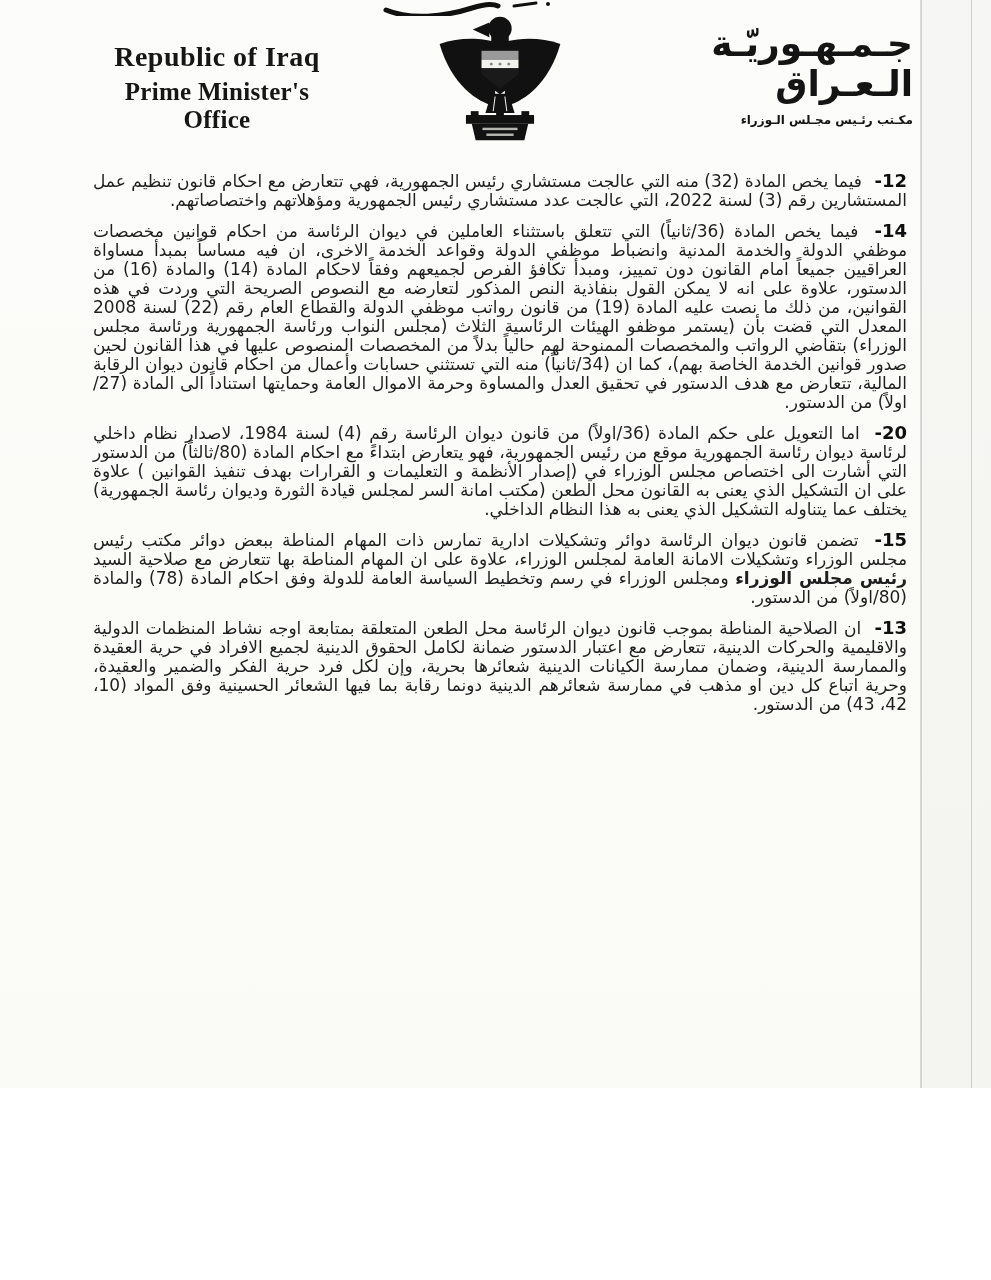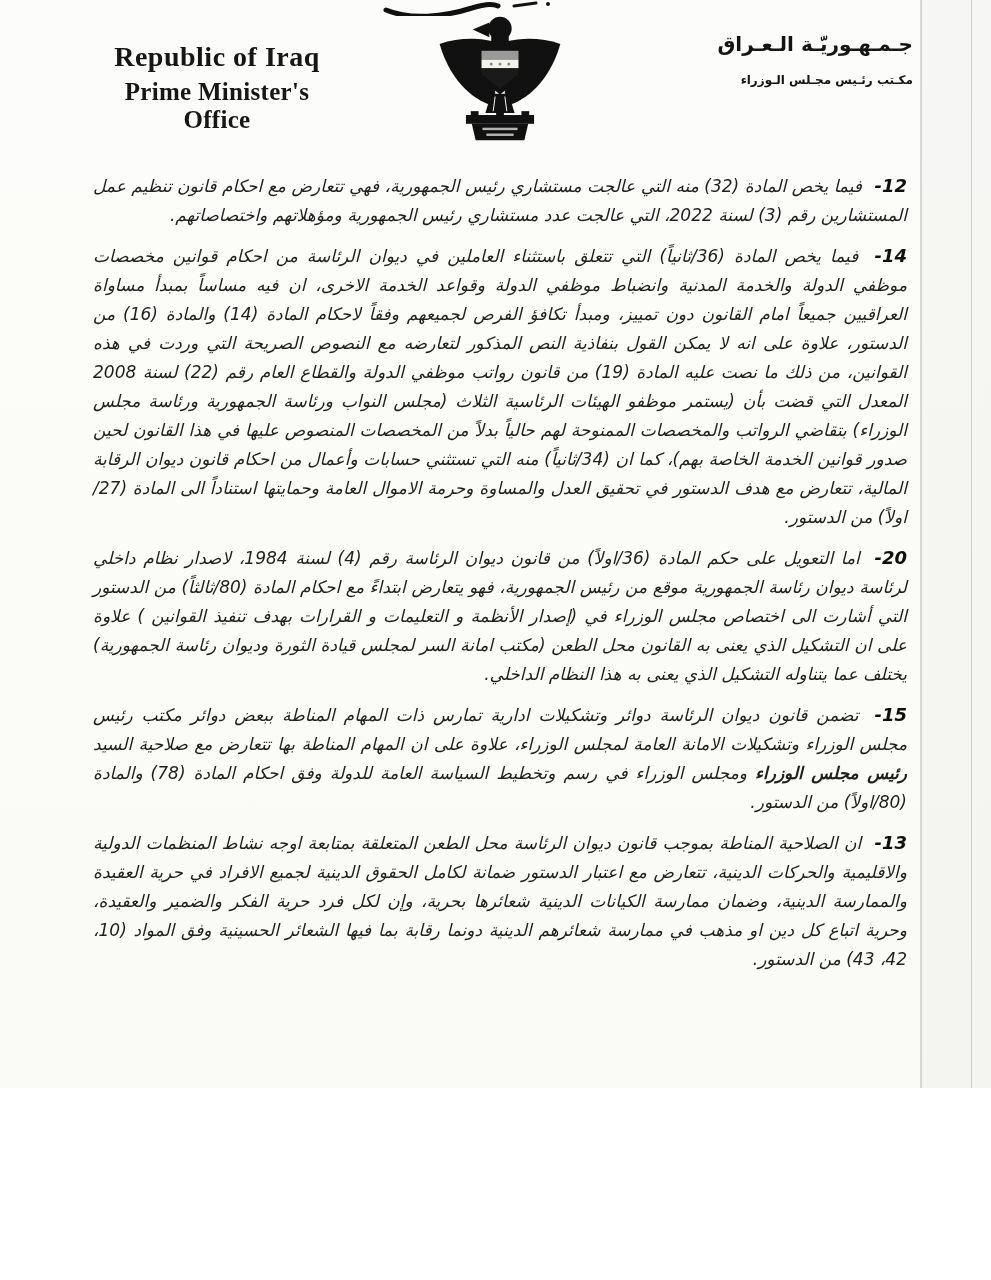--- a/index.html
+++ b/index.html
@@ -22,27 +22,27 @@
     font-family:"Liberation Serif","DejaVu Serif",serif;
     color:#161616;text-align:center;
   }
   .en-title{font-size:28px;font-weight:bold;letter-spacing:0.5px;line-height:34px;}
   .en-subtitle{font-size:25px;font-weight:bold;margin-top:4px;letter-spacing:0.3px;}
   .emblem{position:absolute;left:427px;top:10px;width:146px;height:140px;}
   .ar-block{
     position:absolute;right:78px;top:24px;width:330px;
     direction:rtl;text-align:right;color:#141414;
   }
-  .ar-title{font-size:20px;font-weight:bold;line-height:40px;}
+  .ar-title{font-size:36px;font-weight:bold;line-height:40px;}
   .ar-subtitle{font-size:12px;font-weight:bold;line-height:30px;margin-top:1px;}
   
   .body-text{
     position:absolute;top:171px;right:84px;left:93px;
     direction:rtl;text-align:justify;
-    font-size:17px;line-height:29px;color:#1f1f1f;font-style:italic;
+    font-size:17px;line-height:19px;color:#1f1f1f;
   }
   .para{margin:0 0 11px 0;}
   .pnum{font-weight:bold;font-size:18px;color:#0f0f0f;margin-left:7px;}
   .bold{font-weight:bold;}
   
   .page-number{
     position:absolute;left:470px;top:1196px;
     font-family:"Liberation Serif","DejaVu Serif",serif;
     font-weight:bold;font-size:12px;letter-spacing:2px;color:#222;
   }

